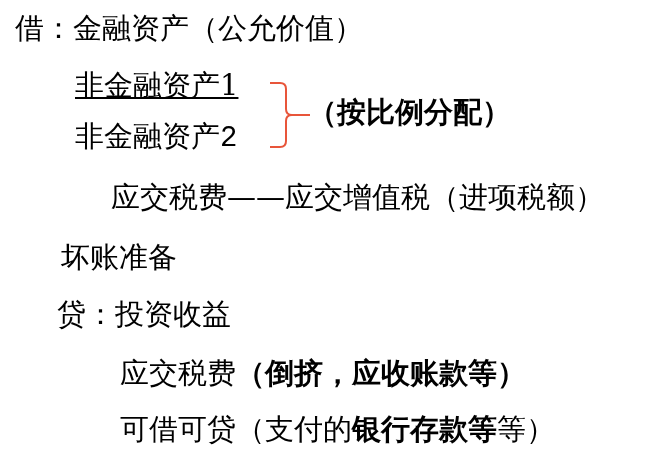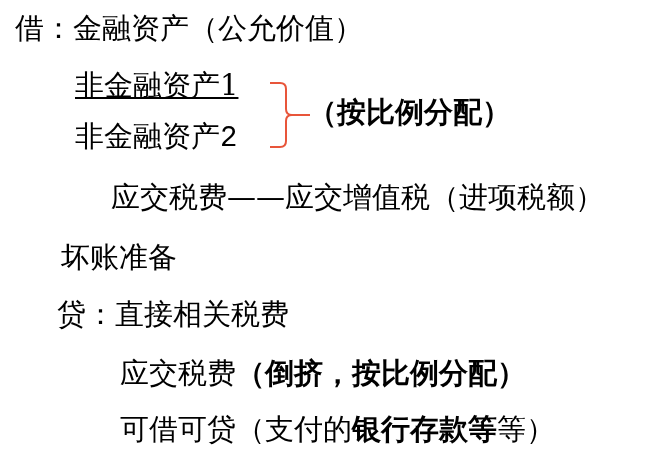--- a/index.html
+++ b/index.html
@@ -29,17 +29,17 @@
 <div class="line l3">非金融资产2</div>
 
 <svg class="brace" viewBox="0 0 44 70">
   <path d="M2 3 H12 Q18 3 18 9 V29 Q18 35 24 35 H42 M24 35 Q18 35 18 41 V61 Q18 67 12 67 H2" fill="none" stroke="#e8553a" stroke-width="2"></path>
 </svg>
 <div class="note">（按比例分配）</div>
 
 <div class="line l4">应交税费——应交增值税（进项税额）</div>
 <div class="line l5">坏账准备</div>
 
-<div class="line l6"><span>贷：</span><span>直接相关税费</span></div>
+<div class="line l6"><span>贷：</span><span>投资收益</span></div>
 
-<div class="line l7"><span>应交税费</span><span class="bold">（倒挤，按比例分配）</span></div>
+<div class="line l7"><span>应交税费</span><span class="bold">（倒挤，应收账款等）</span></div>
 
 <div class="line l8"><span>可借可贷</span><span>（支付的</span><span class="bold">银行存款等</span><span>等）</span></div>
 
 </body></html>

